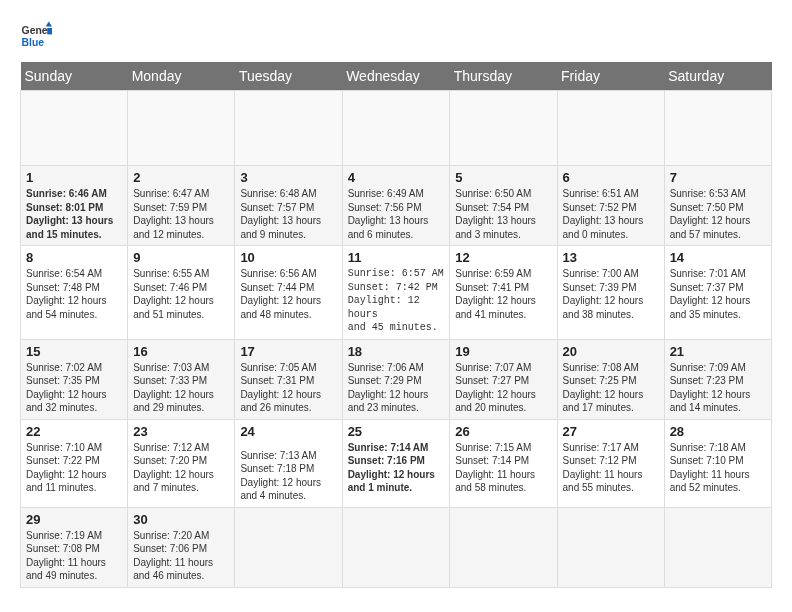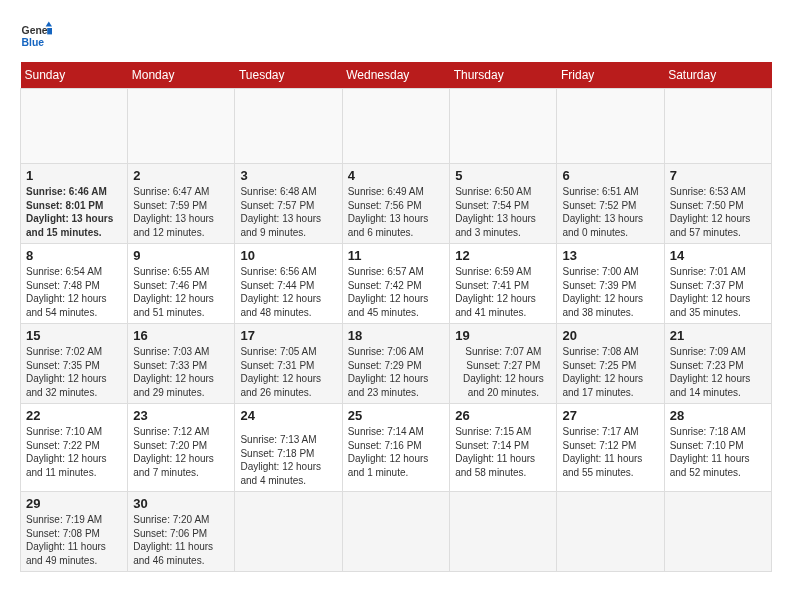--- a/index.html
+++ b/index.html
@@ -34,25 +34,25 @@
     .location-title {
       font-size: 14px;
       color: #555;
     }
     table {
       width: 100%;
       border-collapse: collapse;
       font-size: 11px;
     }
     th {
-      background: #b91c1c;
+      background: #737373;
       color: #fff;
       padding: 6px 4px;
       text-align: left;
-      font-size: 12px;
+      font-size: 14px;
       font-weight: normal;
     }
     td {
       border: 1px solid #ddd;
       vertical-align: top;
       padding: 4px 5px;
       width: 108px;
       min-height: 70px;
       background: #fff;
     }
@@ -184,21 +184,21 @@
         </td>
         <td>
           <span class="day-num">10</span>
           <div class="day-detail" style="white-space: pre-line;">Sunrise: 6:56 AM
 Sunset: 7:44 PM
 Daylight: 12 hours
 and 48 minutes.</div>
         </td>
         <td>
           <span class="day-num">11</span>
-          <div class="day-detail" style="white-space: pre-line;">Sunrise: 6:57 AM
+          <div class="day-detail" style="white-space: pre-line; font-family: Liberation Mono, monospace;">Sunrise: 6:57 AM
 Sunset: 7:42 PM
 Daylight: 12 hours
 and 45 minutes.</div>
         </td>
         <td>
           <span class="day-num">12</span>
           <div class="day-detail" style="white-space: pre-line;">Sunrise: 6:59 AM
 Sunset: 7:41 PM
 Daylight: 12 hours
 and 41 minutes.</div>
@@ -242,21 +242,21 @@
         </td>
         <td>
           <span class="day-num">18</span>
           <div class="day-detail" style="white-space: pre-line;">Sunrise: 7:06 AM
 Sunset: 7:29 PM
 Daylight: 12 hours
 and 23 minutes.</div>
         </td>
         <td>
           <span class="day-num">19</span>
-          <div class="day-detail" style="white-space: pre-line; text-align: center;">Sunrise: 7:07 AM
+          <div class="day-detail" style="white-space: pre-line;">Sunrise: 7:07 AM
 Sunset: 7:27 PM
 Daylight: 12 hours
 and 20 minutes.</div>
         </td>
         <td>
           <span class="day-num">20</span>
           <div class="day-detail" style="white-space: pre-line;">Sunrise: 7:08 AM
 Sunset: 7:25 PM
 Daylight: 12 hours
 and 17 minutes.</div>
@@ -286,21 +286,21 @@
         </td>
         <td>
           <span class="day-num">24</span>
           <div class="day-detail" style="white-space: pre-line; margin-top: 10px;">Sunrise: 7:13 AM
 Sunset: 7:18 PM
 Daylight: 12 hours
 and 4 minutes.</div>
         </td>
         <td>
           <span class="day-num">25</span>
-          <div class="day-detail" style="white-space: pre-line;">Sunrise: 7:14 AM
+          <div class="day-detail" style="white-space: pre-line; font-weight: bold;">Sunrise: 7:14 AM
 Sunset: 7:16 PM
 Daylight: 12 hours
 and 1 minute.</div>
         </td>
         <td>
           <span class="day-num">26</span>
           <div class="day-detail" style="white-space: pre-line;">Sunrise: 7:15 AM
 Sunset: 7:14 PM
 Daylight: 11 hours
 and 58 minutes.</div>

